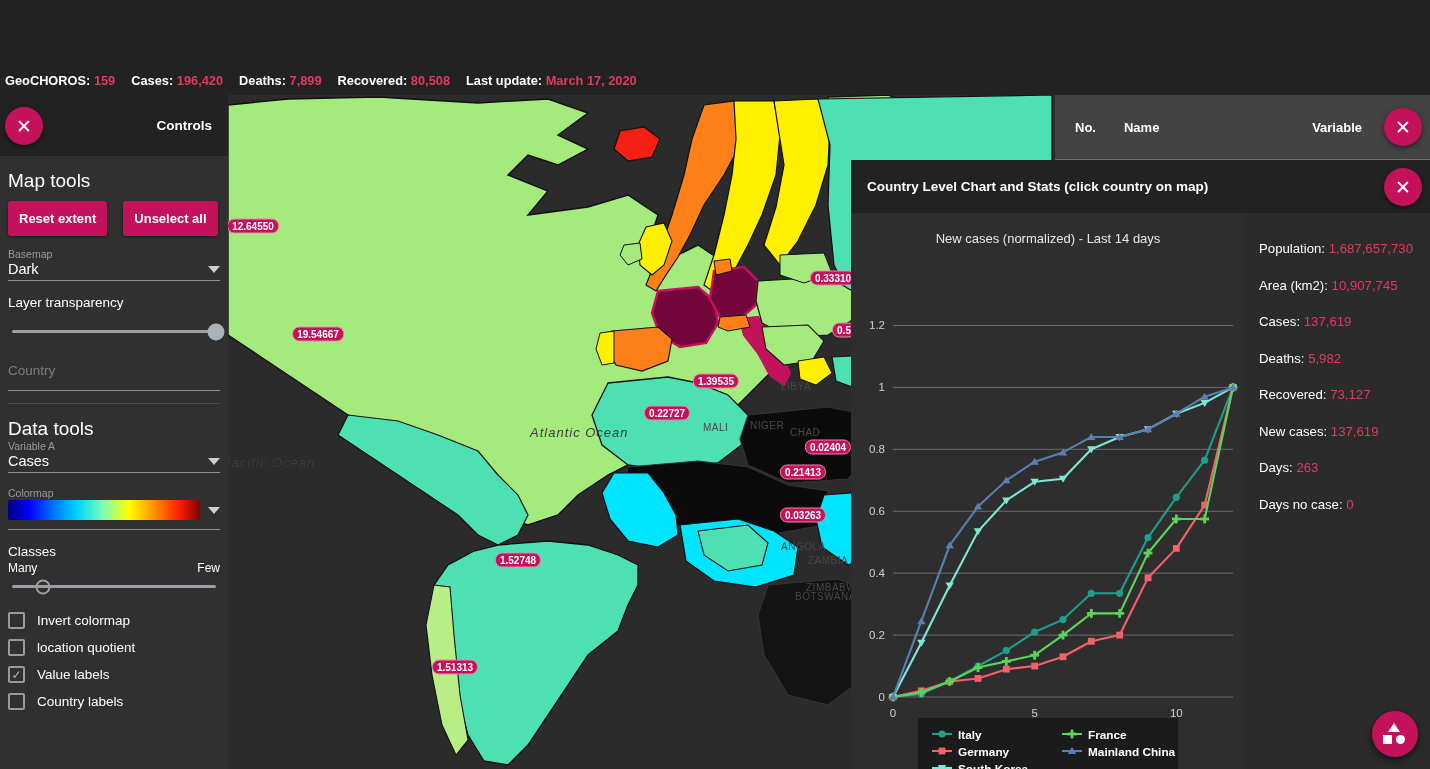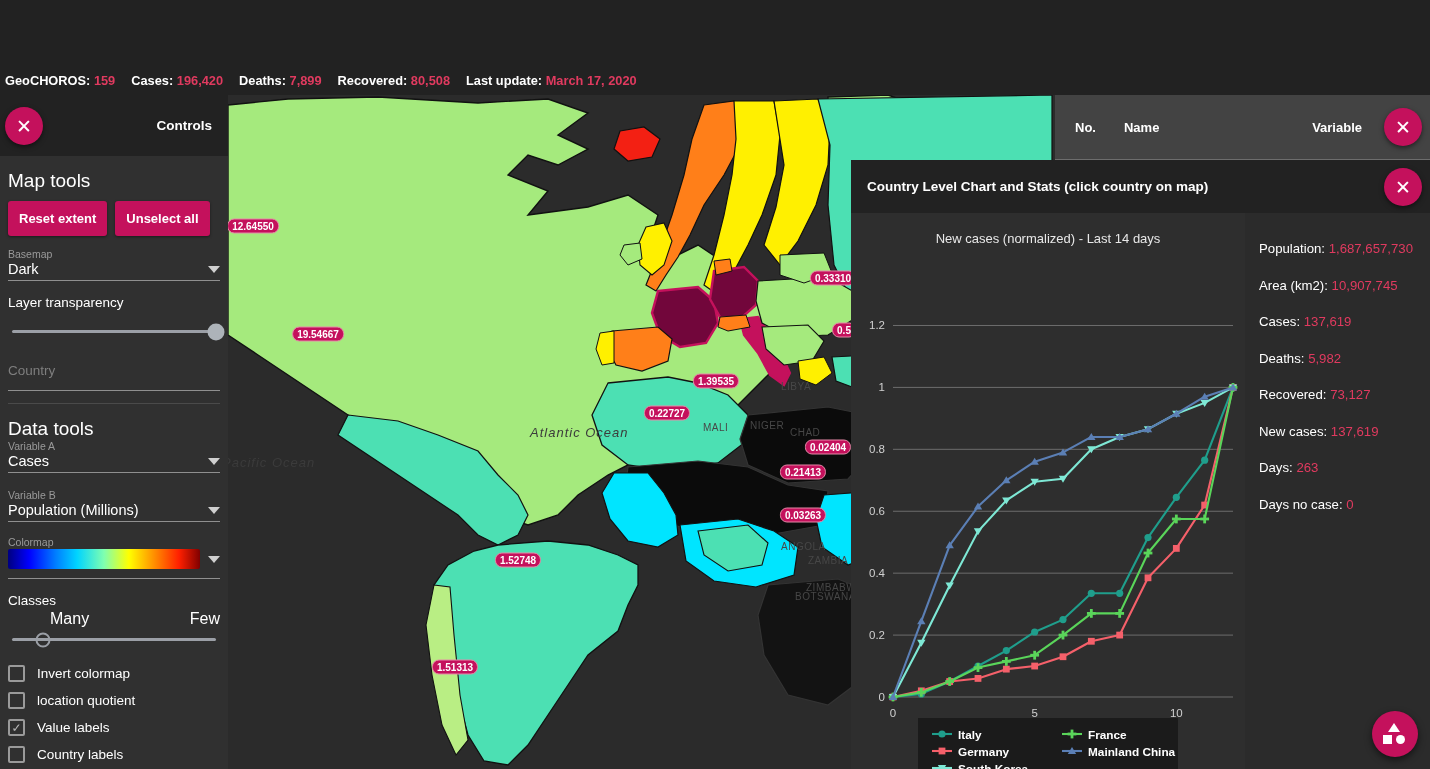--- a/index.html
+++ b/index.html
@@ -102,21 +102,21 @@
   .fab-close {
     width: 38px; height: 38px; border-radius: 50%; background:#c4115c;
     display:flex; align-items:center; justify-content:center; cursor:pointer;
     box-shadow: 0 2px 5px rgba(0,0,0,.5);
   }
   .fab-close .x { color:#fff; font-size:19px; line-height:1; font-weight:300; }
   .controls-head .fab-close { position:absolute; left:5px; top:12px; }
 
   .sect { padding: 0 8px; }
   .sect-title { color:#fff; font-size:19px; margin-top:14px; margin-bottom:9px; }
-  .btn-row { display:flex; gap: 8px; margin-bottom: 12px; }
+  .btn-row { display:flex; gap: 16px; margin-bottom: 12px; }
   .btn-pink {
     background:#c4115c; color:#fff; border:none; border-radius:3px;
     font-size:13px; font-weight:bold; padding: 10px 11px; cursor:pointer;
     font-family:"Liberation Sans",sans-serif; box-shadow:0 1px 3px rgba(0,0,0,.45);
   }
   .field { margin-bottom: 6px; }
   .field-lbl { color:#9a9a9a; font-size:10.5px; margin-bottom:1px; }
   .select-line {
     display:flex; align-items:center; justify-content:space-between;
     border-bottom: 1px solid #8f8f8f; padding-bottom: 3px;
@@ -137,21 +137,21 @@
   .ph-line { color:#7e7e7e; font-size:13.5px; border-bottom:1px solid #8f8f8f; padding-bottom:12px; margin-top:20px;}
   .hr-sub { border-bottom:1px solid #4a4a4a; margin-top: 12px; }
   .cmap-bar {
     height: 20px; border-radius:2px; flex: 1 1 auto;
     background: linear-gradient(to right,
       #00007f 0%, #0000ff 11%, #007fff 25%, #00d4ff 36%,
       #7fffb0 50%, #ffff00 63%, #ff9000 76%, #ff2000 89%, #7f0000 100%);
   }
   .cmap-row { display:flex; align-items:center; gap:8px; }
   .cmap-underline { border-bottom:1px solid #8f8f8f; margin-top:9px; }
-  .many-few { display:flex; justify-content:space-between; color:#fff; font-size:16px; margin-top:2px;margin-left:42px;}
+  .many-few { display:flex; justify-content:space-between; color:#fff; font-size:12px; margin-top:2px;}
   .checks { margin-top: 14px; }
   .chk-row { display:flex; align-items:center; gap:12px; margin-bottom: 10px; cursor:pointer; }
   .chk {
     width:17px; height:17px; border:2px solid #9a9a9a; border-radius:2px;
     display:flex; align-items:center; justify-content:center; flex:0 0 auto;
   }
   .chk.on::after { content:"✓"; color:#b8b8b8; font-size:12px; line-height:1; }
   .chk-lbl { color:#fff; font-size:13.5px; }
 
   
@@ -375,27 +375,20 @@
       <div class="sect-title" style="margin-bottom:0;">Data tools</div>
 
       <div class="field">
         <div class="field-lbl">Variable A</div>
         <div class="select-line">
           <span class="select-val">Cases</span>
           <span class="caret"></span>
         </div>
       </div>
 
-      <div class="field" style="margin-top:16px;">
-        <div class="field-lbl">Variable B</div>
-        <div class="select-line">
-          <span class="select-val">Population (Millions)</span>
-          <span class="caret"></span>
-        </div>
-      </div>
 
       <div class="field" style="margin-top:14px;">
         <div class="field-lbl">Colormap</div>
         <div class="cmap-row">
           <div class="cmap-bar"></div>
           <span class="caret"></span>
         </div>
         <div class="cmap-underline"></div>
       </div>
 

